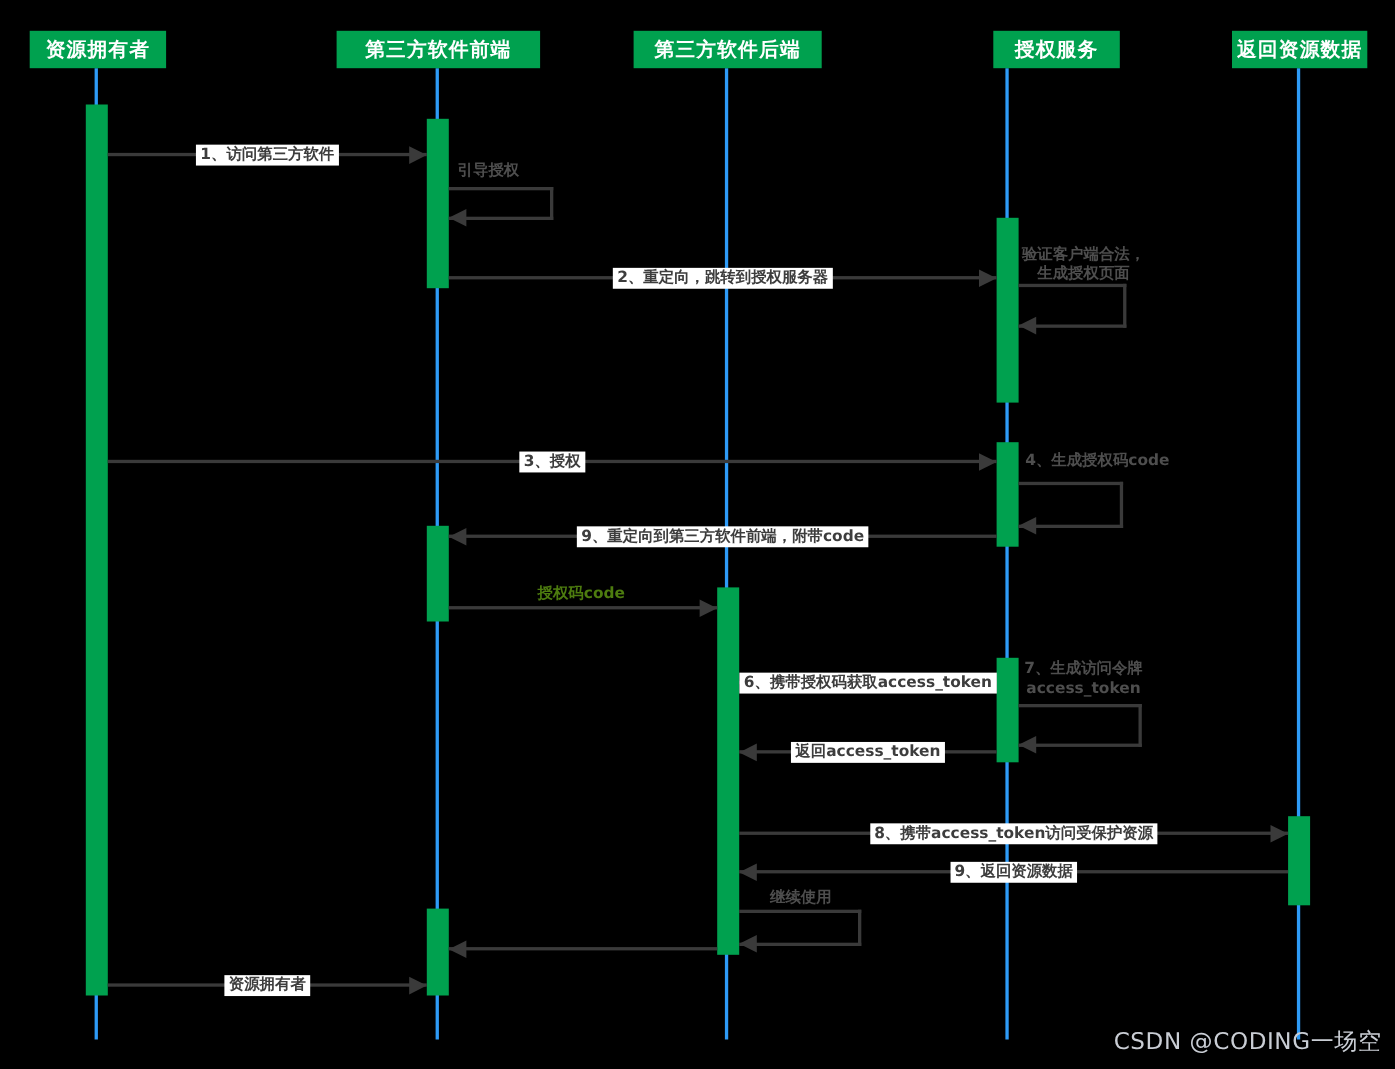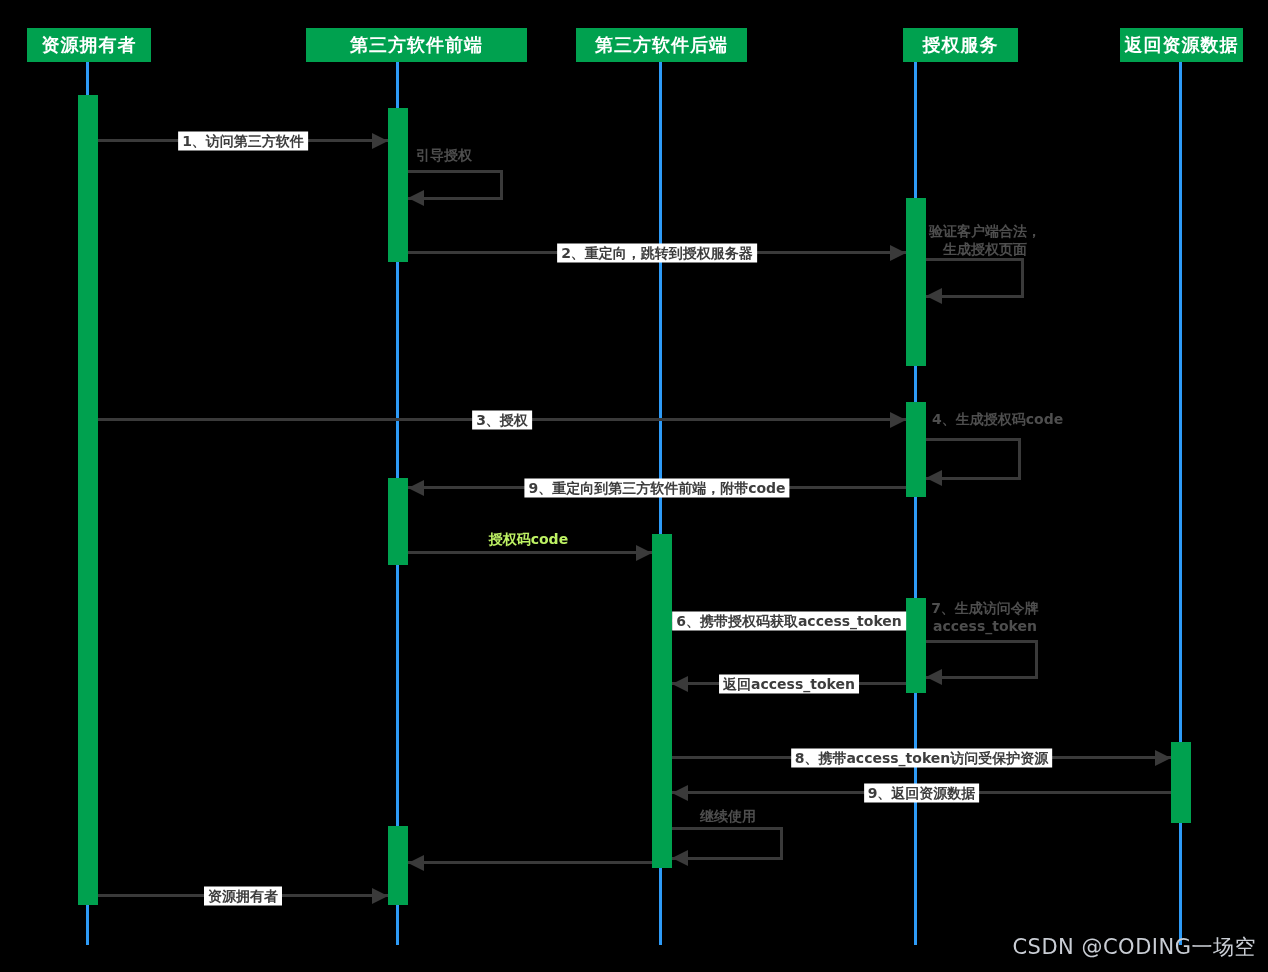--- a/index.html
+++ b/index.html
@@ -15,21 +15,21 @@
   .bar{position:absolute;width:20px;background:#00A14F;}
   
   .msg{position:absolute;height:0;}
   .msg .line{position:absolute;left:0;right:0;top:-2px;height:3px;background:#3A3A3A;}
   .head{position:absolute;width:0;height:0;border-top:8px solid transparent;border-bottom:8px solid transparent;}
   .head.hr{right:0;top:-8px;border-left:16px solid #3A3A3A;}
   .head.hl{left:0;top:-8px;border-right:16px solid #3A3A3A;}
   .lbl{position:absolute;left:50%;top:0;transform:translate(-50%,-50%);
        white-space:nowrap;font-size:14px;font-weight:700;}
   .boxed{background:#FFF;color:#3D3D3D;padding:1px 4px;line-height:17px;}
-  .plainlbl{color:#bef264;background:transparent;}
+  .plainlbl{color:#4d7c0f;background:transparent;}
   .msg .above{top:-4px;transform:translate(-52%,-100%);}
   
   .selfloop{position:absolute;border:3px solid #3A3A3A;border-left:none;}
   .selfloop .head{border-right:16px solid #3A3A3A;border-left:none;left:0;top:auto;bottom:-9px;}
   .self-lbl{position:absolute;font-size:14px;font-weight:700;color:#4E4E4E;
             white-space:pre-line;text-align:center;line-height:18px;}
   .watermark{position:absolute;color:#C9CDD4;font-size:21px;letter-spacing:0.5px;}
 </style>
 </head>
 <body>
@@ -38,21 +38,21 @@
 
   <div class="lifeline" style="left:86px"></div>
   <div class="lifeline" style="left:396px"></div>
   <div class="lifeline" style="left:659px"></div>
   <div class="lifeline" style="left:914px"></div>
   <div class="lifeline" style="left:1179px"></div>
 
   <div class="actor" style="left:27px;width:124px">
       <span>资源拥有者</span>
     </div>
-  <div class="actor" style="left:306px;width:221px">
+  <div class="actor" style="left:306px;width:185px">
       <span>第三方软件前端</span>
     </div>
   <div class="actor" style="left:576px;width:171px">
       <span>第三方软件后端</span>
     </div>
   <div class="actor" style="left:903px;width:115px">
       <span>授权服务</span>
     </div>
   <div class="actor" style="left:1120px;width:123px">
       <span>返回资源数据</span>

